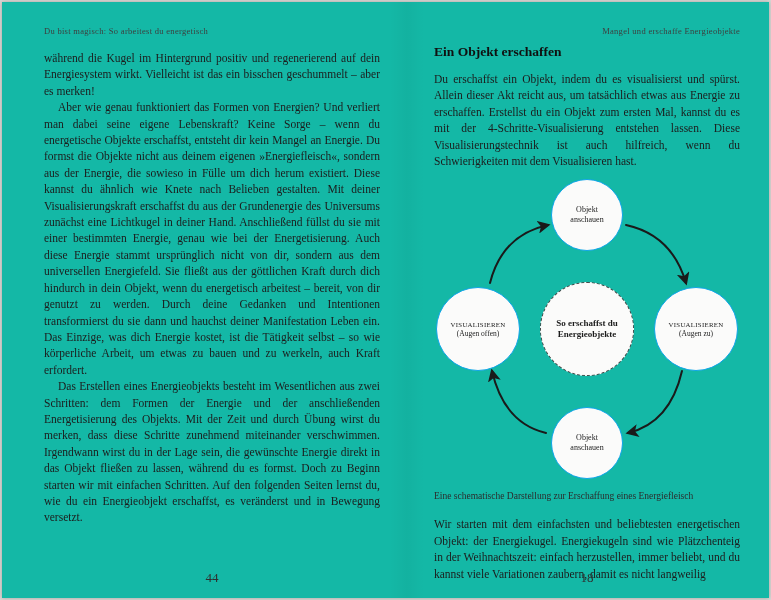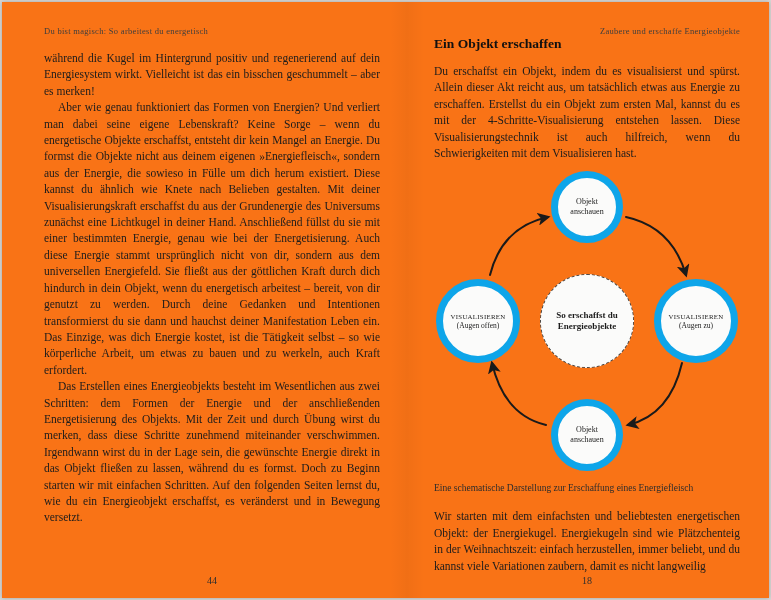--- a/index.html
+++ b/index.html
@@ -3,46 +3,46 @@
 <meta charset="utf-8">
 <style>
   * { margin:0; padding:0; box-sizing:border-box; }
   html, body {
     width:771px; height:600px; overflow:hidden;
     background:#d9d7d4;
     font-family:"Liberation Serif","DejaVu Serif",serif;
   }
   .spread {
     position:absolute; left:2px; top:2px; width:767px; height:596px;
-    background:#f97316;
+    background:#14b8a6;
     box-shadow:0 0 4px rgba(0,0,0,0.25);
   }
   .fold {
     position:absolute; left:388px; top:0; width:34px; height:100%;
     background:linear-gradient(to right, rgba(0,0,0,0), rgba(0,0,0,0.035), rgba(0,0,0,0));
   }
   .page { position:absolute; top:24px; height:562px; color:#1c1c1c; }
   .page-left  { left:42px;  width:336px; }
   .page-right { left:432px; width:306px; }
   .running-head { font-size:8.5px; color:#3e3e3e; letter-spacing:0.3px; }
   .head-right { text-align:right; }
   .body-text { margin-top:14px; font-size:11.5px; line-height:16.4px; text-align:justify; hyphens:auto; }
   .body-text p { text-indent:14px; }
   .body-text p.no-indent { text-indent:0; }
-  .folio { position:absolute; bottom:2px; left:0; right:0; text-align:center; font-size:10px; color:#2f2f2f; }
-  .section-title { font-size:13.5px; font-weight:bold; color:#101010; }
+  .folio { position:absolute; bottom:2px; left:0; right:0; text-align:center; font-size:13px; color:#2f2f2f; }
+  .section-title { margin-top:8px; font-size:13.5px; font-weight:bold; color:#101010; }
   .intro, .outro { font-size:11.5px; line-height:16.4px; text-align:justify; hyphens:auto; }
   .intro { margin-top:11px; }
   .outro { margin-top:15px; }
   .caption { margin-top:12px; font-size:9.5px; color:#2c2c2c; }
 
   .diagram { position:relative; width:306px; height:300px; margin-top:10px; }
   .arrows { position:absolute; left:0; top:0; width:306px; height:300px; }
   .circle {
-    position:absolute; border:7px solid #0ea5e9; border-radius:50%;
+    position:absolute; border:1px solid #0ea5e9; border-radius:50%;
     display:flex; flex-direction:column; align-items:center; justify-content:center;
     text-align:center; background:#fbfbfa;
   }
   .circle-top    { left:117px; top:0;     width:72px; height:72px; }
   .circle-bottom { left:117px; top:228px; width:72px; height:72px; }
   .circle-left   { left:2px;   top:108px; width:84px; height:84px; }
   .circle-right  { left:220px; top:108px; width:84px; height:84px; }
   .circle-center {
     left:106px; top:103px; width:94px; height:94px;
     border:1px dashed #4a4a4a;
@@ -62,21 +62,21 @@
     <div class="running-head">Du bist magisch: So arbeitest du energetisch</div>
     <div class="body-text">
       <p class="no-indent">während die Kugel im Hintergrund positiv und regenerierend auf dein Energiesystem wirkt. Vielleicht ist das ein bisschen geschummelt – aber es merken!</p>
       <p>Aber wie genau funktioniert das Formen von Energien? Und verliert man dabei seine eigene Lebenskraft? Keine Sorge – wenn du energetische Objekte erschaffst, entsteht dir kein Mangel an Energie. Du formst die Objekte nicht aus deinem eigenen »Energiefleisch«, sondern aus der Energie, die sowieso in Fülle um dich herum existiert. Diese kannst du ähnlich wie Knete nach Belieben gestalten. Mit deiner Visualisierungskraft erschaffst du aus der Grundenergie des Universums zunächst eine Lichtkugel in deiner Hand. Anschließend füllst du sie mit einer bestimmten Energie, genau wie bei der Energetisierung. Auch diese Energie stammt ursprünglich nicht von dir, sondern aus dem universellen Energiefeld. Sie fließt aus der göttlichen Kraft durch dich hindurch in dein Objekt, wenn du energetisch arbeitest – bereit, von dir genutzt zu werden. Durch deine Gedanken und Intentionen transformierst du sie dann und hauchst deiner Manifestation Leben ein. Das Einzige, was dich Energie kostet, ist die Tätigkeit selbst – so wie körperliche Arbeit, um etwas zu bauen und zu werkeln, auch Kraft erfordert.</p>
       <p>Das Erstellen eines Energieobjekts besteht im Wesentlichen aus zwei Schritten: dem Formen der Energie und der anschließenden Energetisierung des Objekts. Mit der Zeit und durch Übung wirst du merken, dass diese Schritte zunehmend miteinander verschwimmen. Irgendwann wirst du in der Lage sein, die gewünschte Energie direkt in das Objekt fließen zu lassen, während du es formst. Doch zu Beginn starten wir mit einfachen Schritten. Auf den folgenden Seiten lernst du, wie du ein Energieobjekt erschaffst, es veränderst und in Bewegung versetzt.</p>
     </div>
     <div class="folio">44</div>
   </div>
 
   <div class="page page-right">
-    <div class="running-head head-right">Zaubere und erschaffe Energieobjekte</div>
+    <div class="running-head head-right">Mangel und erschaffe Energieobjekte</div>
     <div class="section-title">Ein Objekt erschaffen</div>
     <p class="intro">Du erschaffst ein Objekt, indem du es visualisierst und spürst. Allein dieser Akt reicht aus, um tatsächlich etwas aus Energie zu erschaffen. Erstellst du ein Objekt zum ersten Mal, kannst du es mit der 4-Schritte-Visualisierung entstehen lassen. Diese Visualisierungstechnik ist auch hilfreich, wenn du Schwierigkeiten mit dem Visualisieren hast.</p>
 
     <div class="diagram">
       <svg class="arrows" viewBox="0 0 306 300">
         <defs>
           <marker id="ah" viewBox="0 0 10 10" refX="8" refY="5" markerWidth="6.5" markerHeight="6.5" orient="auto">
             <path d="M0,0 L10,5 L0,10 L2.5,5 z" fill="#1a1a1a"></path>
           </marker>
         </defs>

